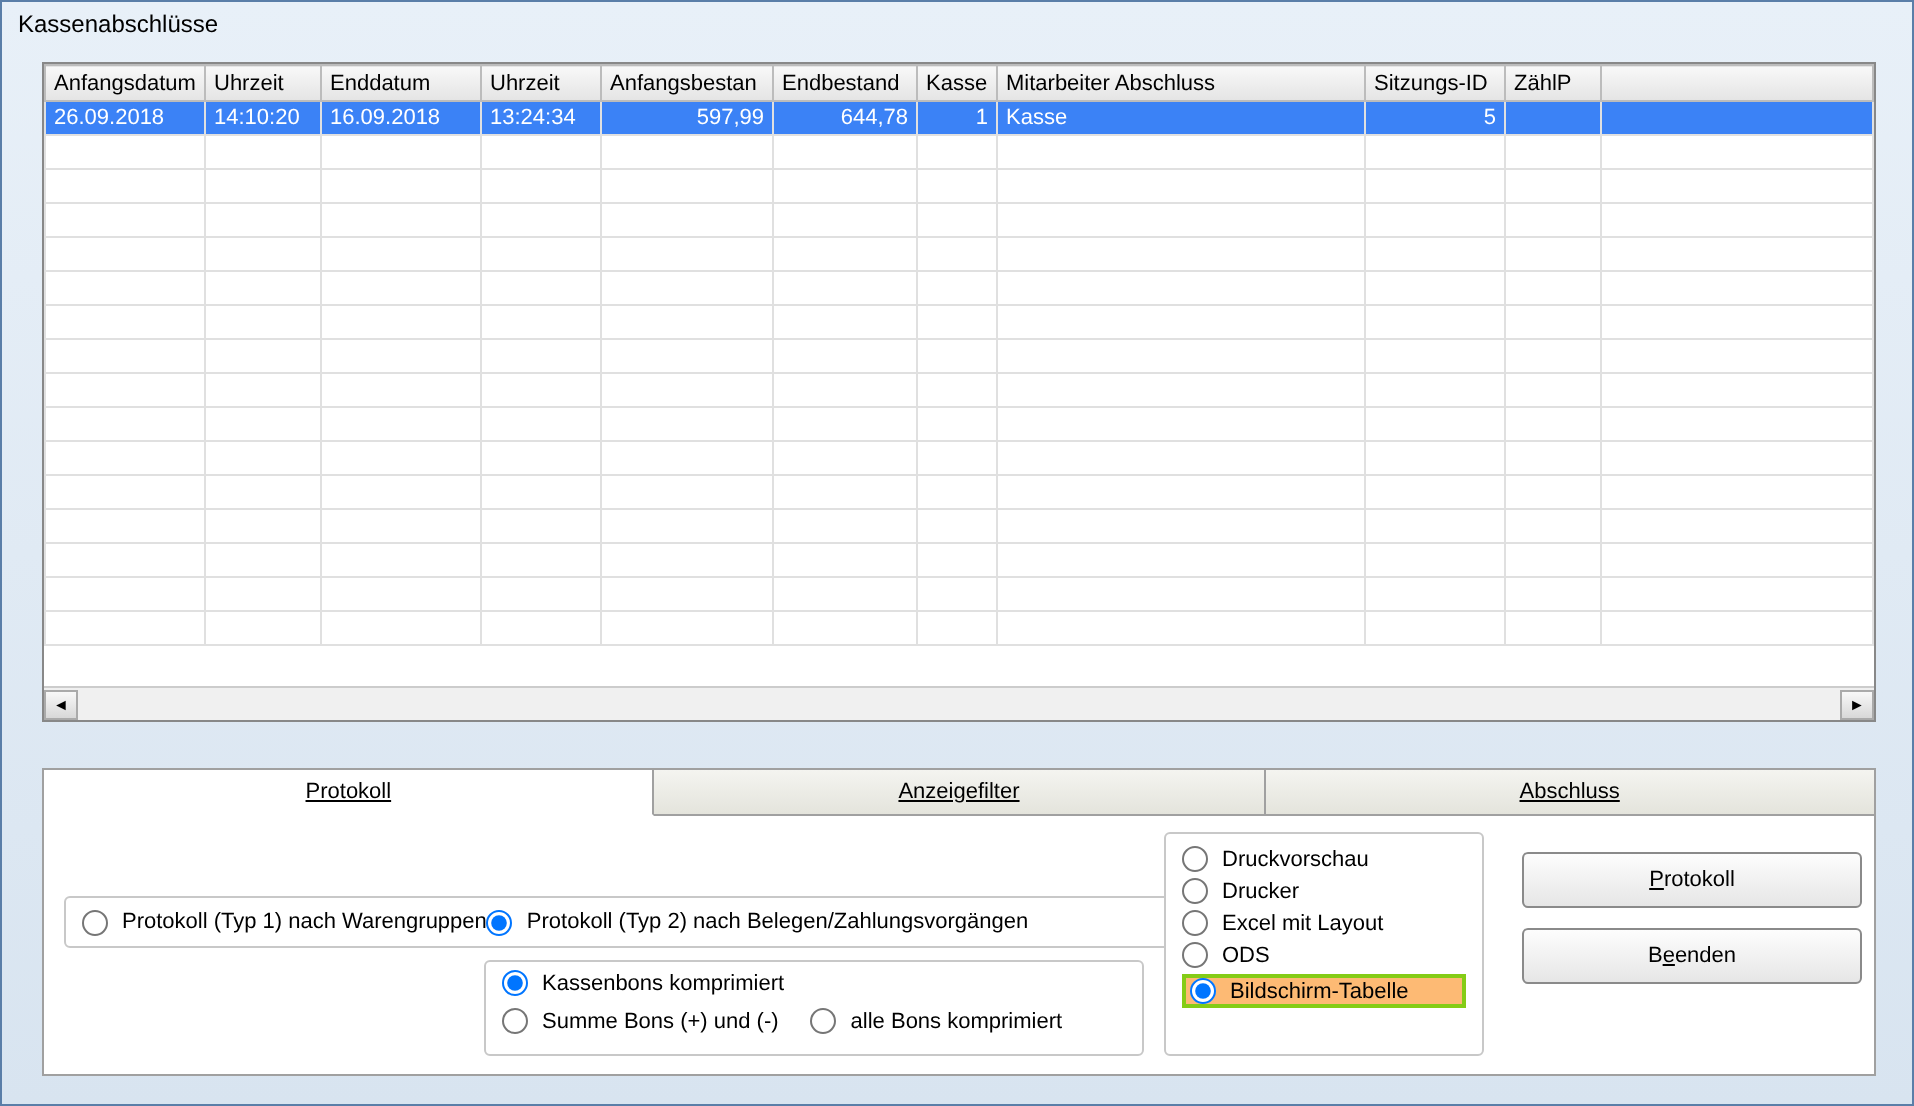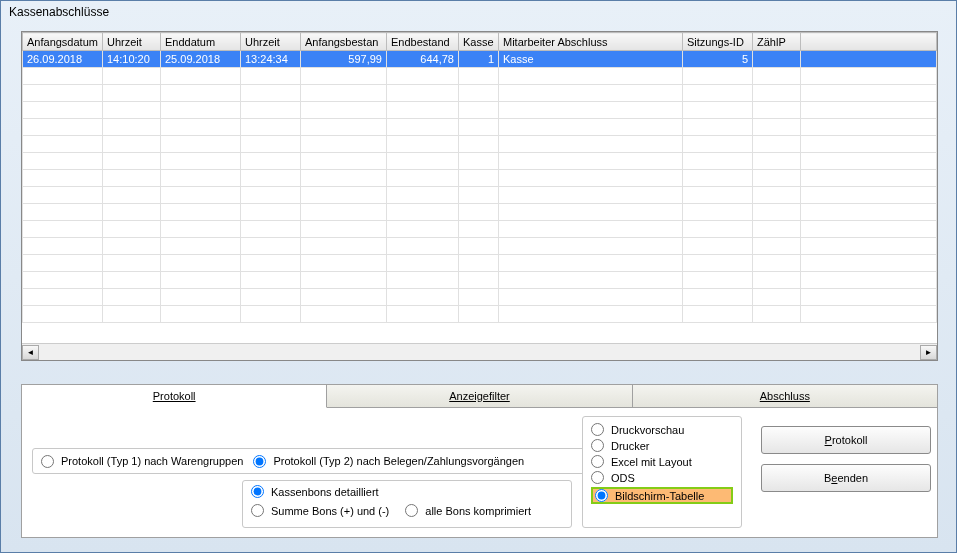--- a/index.html
+++ b/index.html
@@ -124,21 +124,21 @@
     background: #fff;
   }
   .radio-row, .check-row {
     display: flex;
     align-items: center;
     gap: 4px;
     font-size: 11px;
     white-space: nowrap;
   }
   .radio-row input, .check-row input { margin: 0 3px 0 0; }
-  .group1 { left: 10px; top: 40px; width: 620px; height: 26px; padding: 4px 8px; display:flex; gap:10px; align-items:center;}
+  .group1 { left: 10px; top: 40px; width: 620px; height: 26px; padding: 4px 8px; display:flex; gap:0; align-items:center;}
   .group2 { left: 10px; top: 72px; width: 200px; height: 48px; padding: 4px 8px; display:flex; align-items:flex-start;}
   .group3 { left: 220px; top: 72px; width: 330px; height: 48px; padding: 4px 8px; display:flex; flex-direction:column; gap:6px;}
   .group3 .row2 { display:flex; gap:16px;}
   .group4 { left: 560px; top: 8px; width: 160px; height: 112px; padding: 6px 8px; display:flex; flex-direction:column; gap:3px;}
   .highlight {
     border: 2px solid #84cc16;
     background: #fdba74;
     padding: 0 2px;
     display: inline-flex;
     align-items: flex-end;
@@ -196,21 +196,21 @@
             <th>Mitarbeiter Abschluss</th>
             <th>Sitzungs-ID</th>
             <th>ZählP</th>
             <th></th>
           </tr>
         </thead>
         <tbody id="tbody">
             <tr class="selected">
               <td>26.09.2018</td>
               <td>14:10:20</td>
-              <td>25.09.2018</td>
+              <td>16.09.2018</td>
               <td>13:24:34</td>
               <td class="num">597,99</td>
               <td class="num">644,78</td>
               <td class="num">1</td>
               <td>Kasse</td>
               <td class="num">5</td>
               <td></td>
               <td></td>
             </tr>
             <tr>
@@ -433,21 +433,21 @@
         <label class="radio-row">
           <input type="radio" name="ptyp" checked="" style="">
           <span>Protokoll (Typ 2) nach Belegen/Zahlungsvorgängen</span>
         </label>
       </div>
 
 
       <div class="group group3">
         <label class="radio-row">
           <input type="radio" name="bons" checked="" style="">
-          <span>Kassenbons detailliert</span>
+          <span>Kassenbons komprimiert</span>
         </label>
         <div class="row2">
           <label class="radio-row">
             <input type="radio" name="bons" style="">
             <span>Summe Bons (+) und (-)</span>
           </label>
           <label class="radio-row">
             <input type="radio" name="bons" style="">
             <span>alle Bons komprimiert</span>
           </label>

